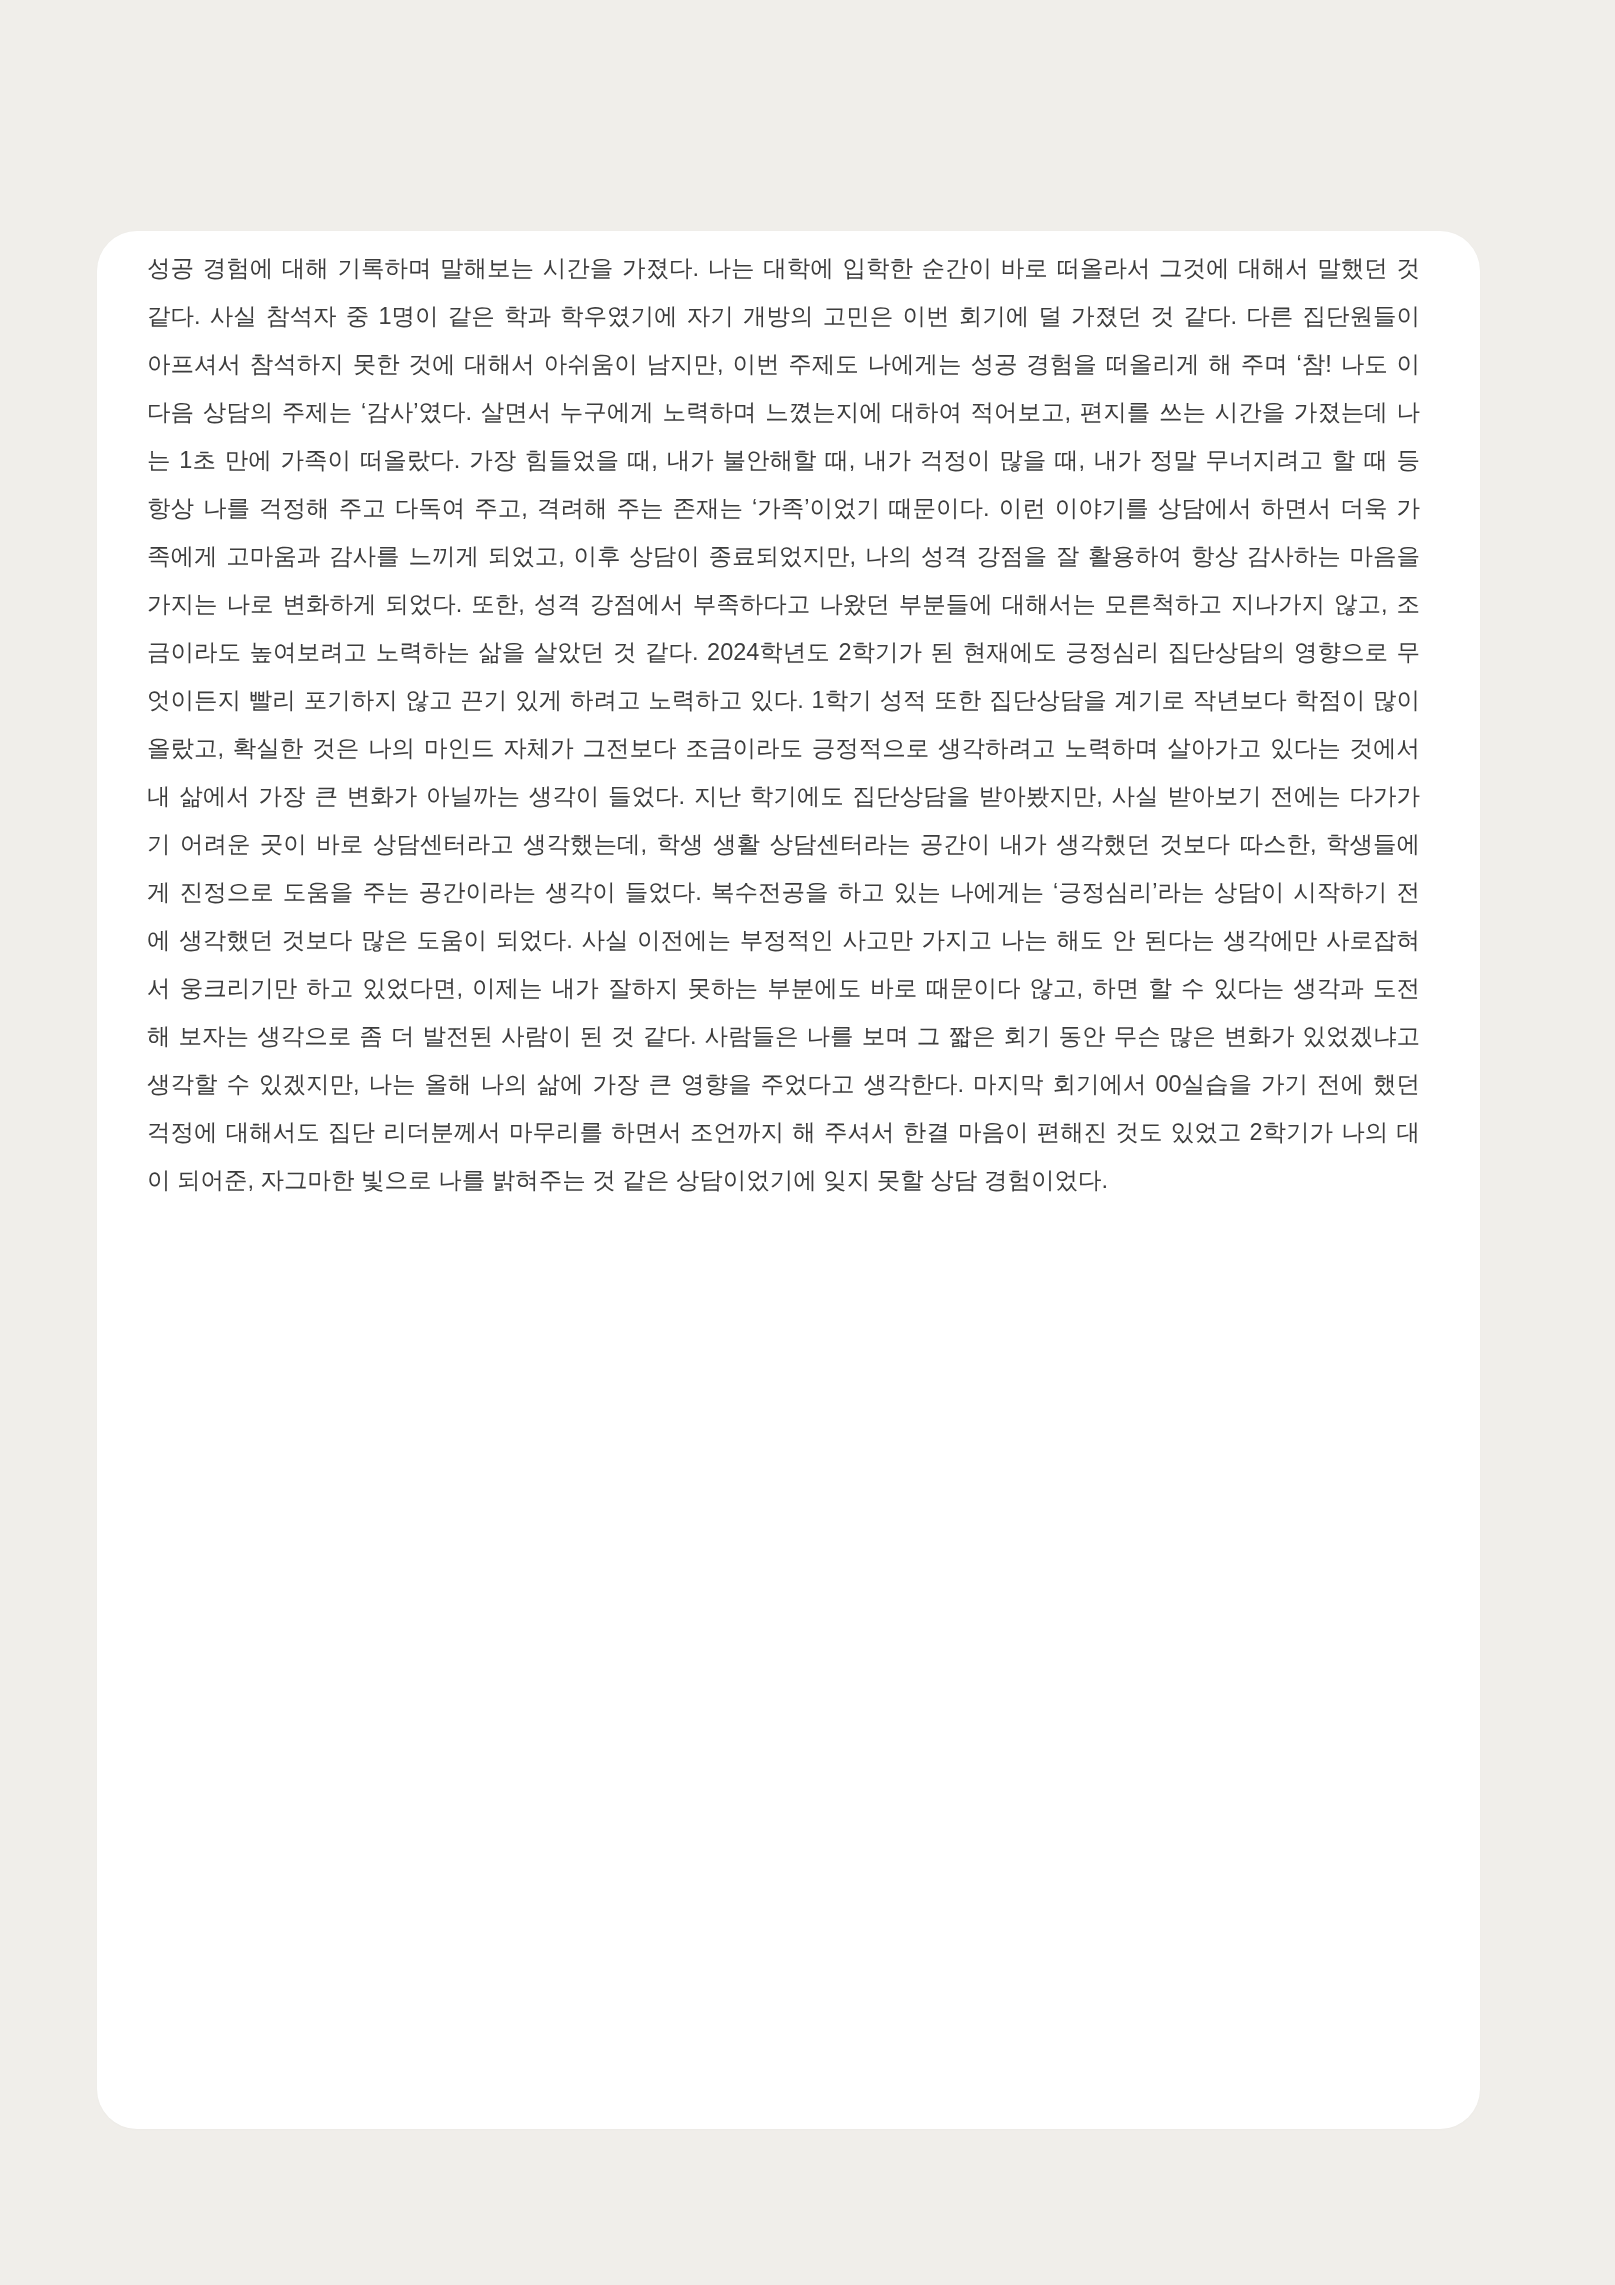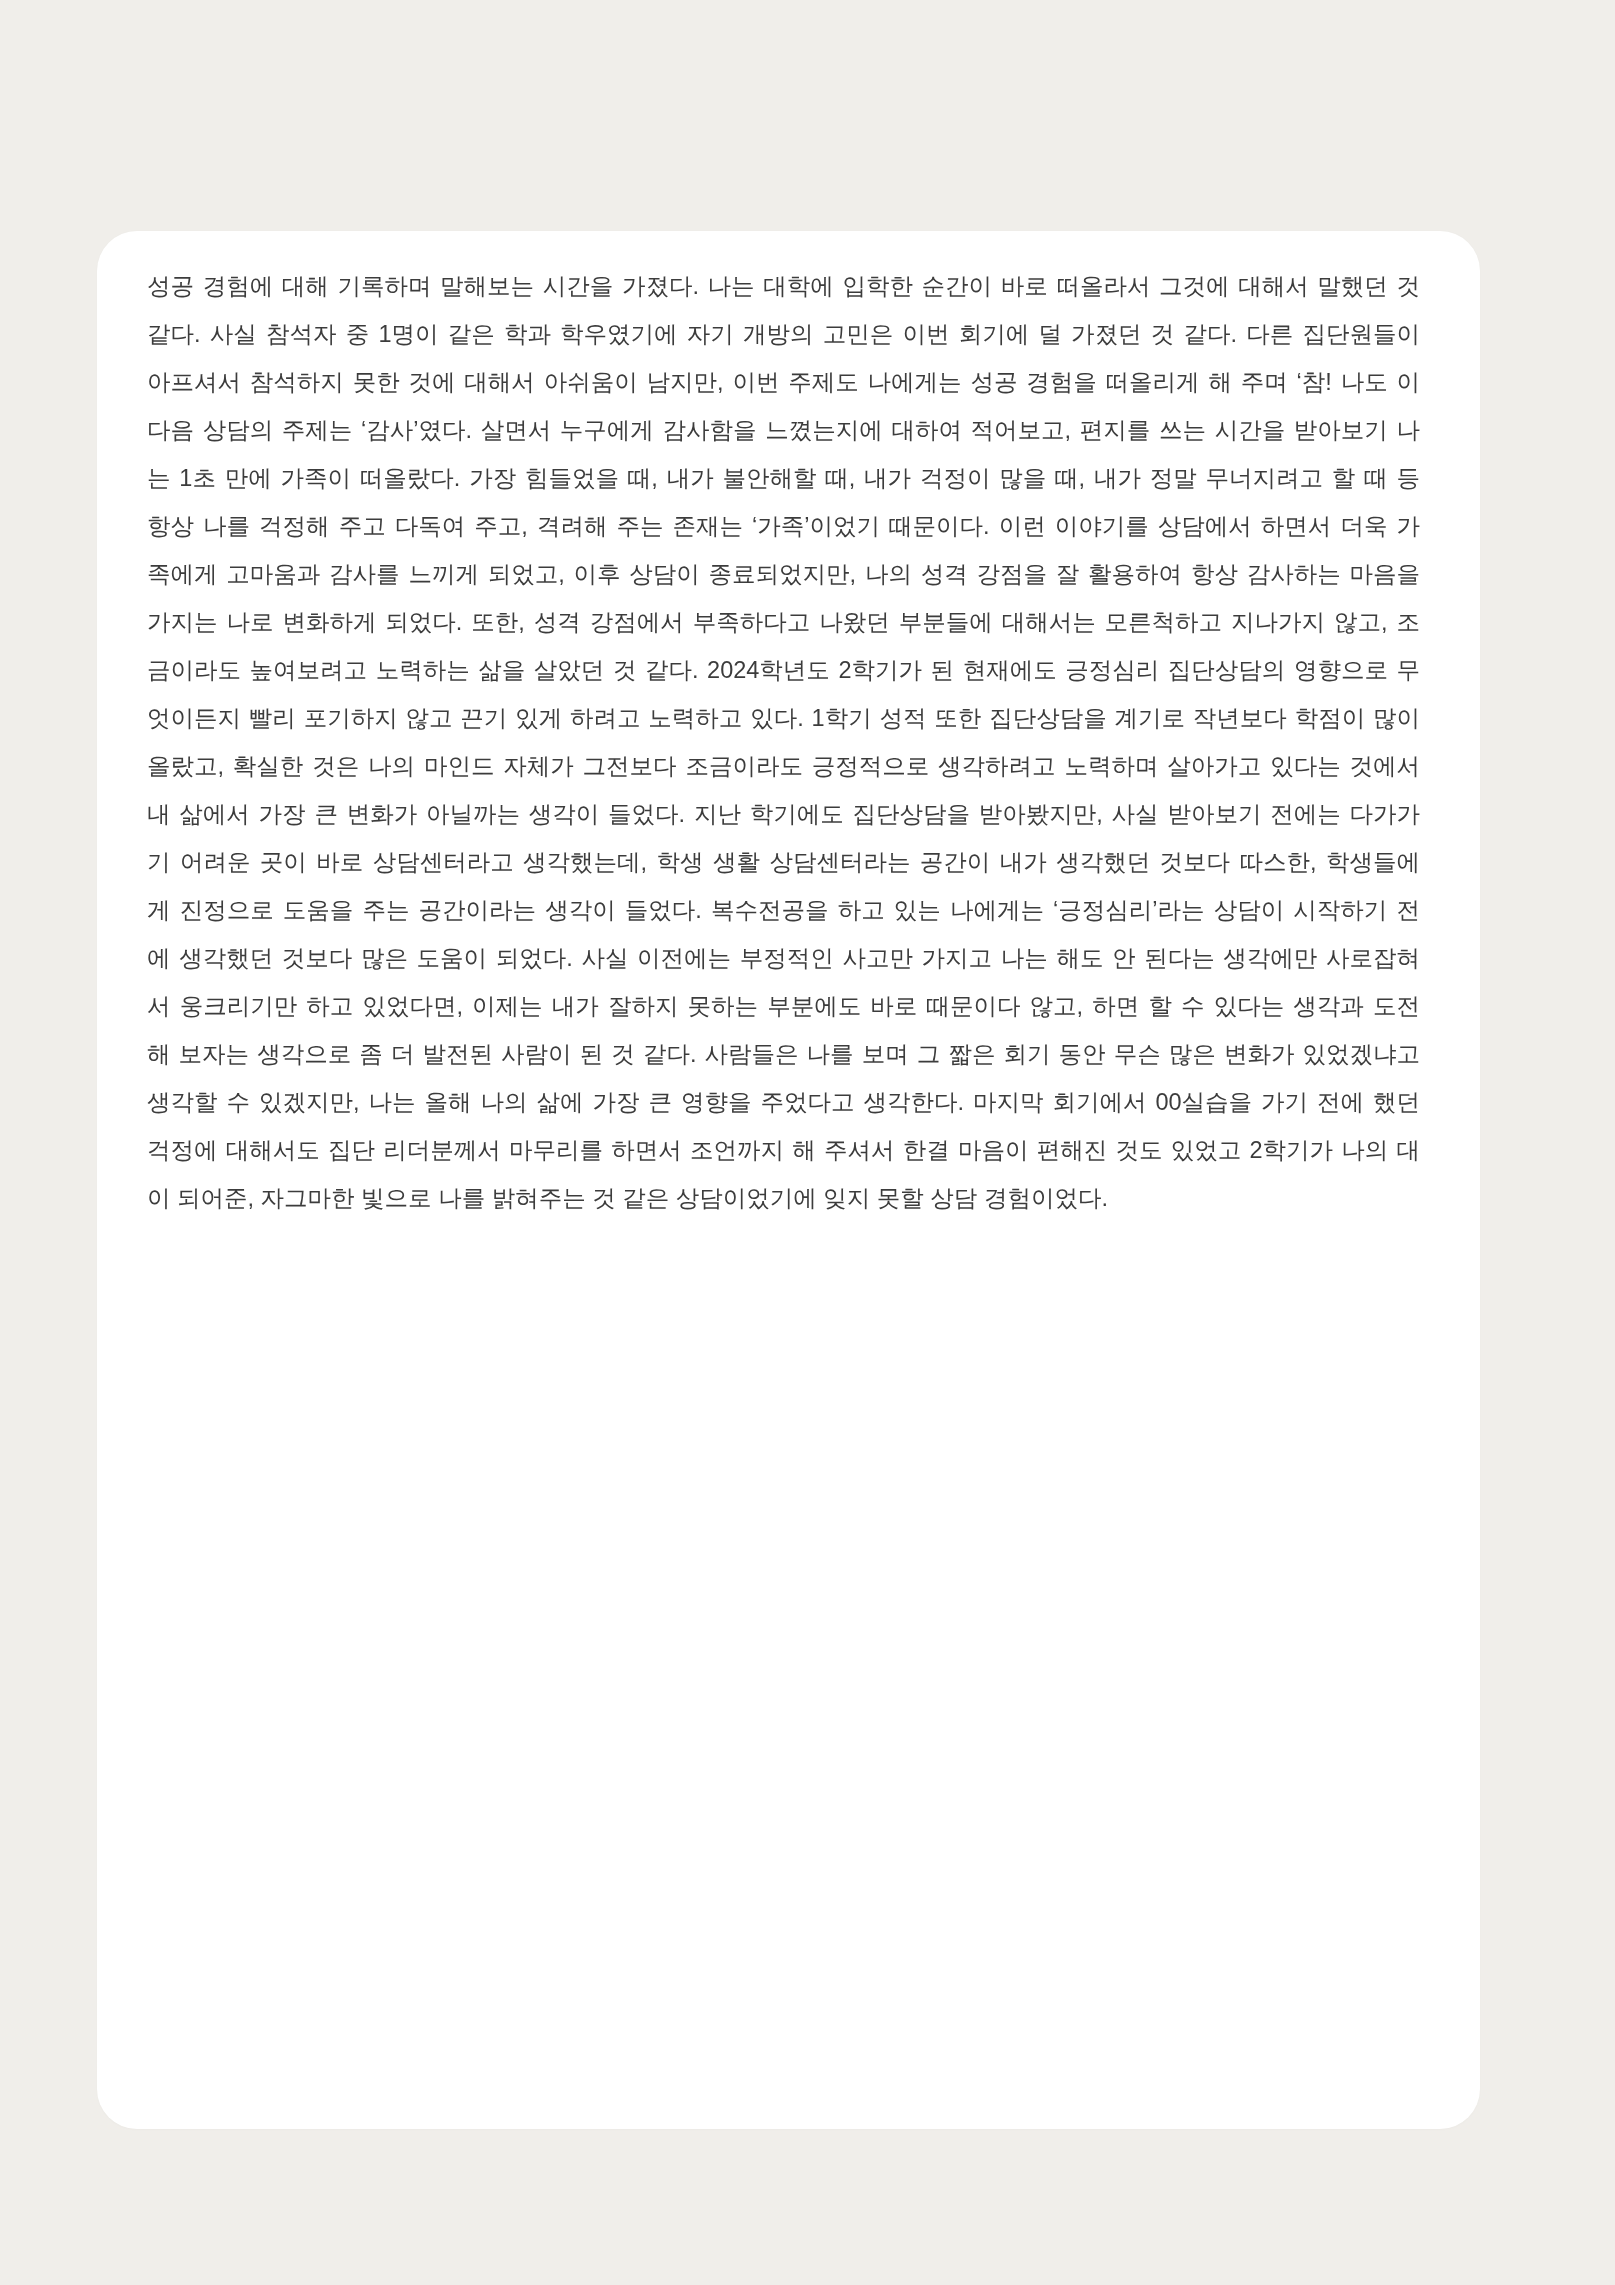--- a/index.html
+++ b/index.html
@@ -23,21 +23,21 @@
   .card {
     position: absolute;
     left: 97px;
     top: 231px;
     width: 1383px;
     height: 1898px;
     background: #ffffff;
     border-radius: 40px;
     box-shadow: 0 0.9px 2.7px rgba(0,0,0,0.02);
     box-sizing: border-box;
-    padding: 31px 57px 0 50px;
+    padding: 13px 57px 0 50px;
   }
   .essay {
     width: 1273px;
     color: #3c3c3c;
     font-size: 23.5px;
     line-height: 48px;
     letter-spacing: 0;
   }
   .essay .line {
     height: 48px;
@@ -54,21 +54,21 @@
 </style>
 </head>
 <body>
 
 <div class="page" style="background: rgb(240, 238, 234);">
   <div class="card" style="background: rgb(255, 255, 255); color: rgb(60, 60, 60);">
     <div class="essay">
       <div class="line">성공 경험에 대해 기록하며 말해보는 시간을 가졌다. 나는 대학에 입학한 순간이 바로 떠올라서 그것에 대해서 말했던 것</div>
       <div class="line">같다. 사실 참석자 중 1명이 같은 학과 학우였기에 자기 개방의 고민은 이번 회기에 덜 가졌던 것 같다. 다른 집단원들이</div>
       <div class="line">아프셔서 참석하지 못한 것에 대해서 아쉬움이 남지만, 이번 주제도 나에게는 성공 경험을 떠올리게 해 주며 ‘참! 나도 이</div>
-      <div class="line">다음 상담의 주제는 ‘감사’였다. 살면서 누구에게 감사함을 느꼈는지에 대하여 적어보고, 편지를 쓰는 시간을 받아보기 나</div>
+      <div class="line">다음 상담의 주제는 ‘감사’였다. 살면서 누구에게 노력하며 느꼈는지에 대하여 적어보고, 편지를 쓰는 시간을 가졌는데 나</div>
       <div class="line">는 1초 만에 가족이 떠올랐다. 가장 힘들었을 때, 내가 불안해할 때, 내가 걱정이 많을 때, 내가 정말 무너지려고 할 때 등</div>
       <div class="line">항상 나를 걱정해 주고 다독여 주고, 격려해 주는 존재는 ‘가족’이었기 때문이다. 이런 이야기를 상담에서 하면서 더욱 가</div>
       <div class="line">족에게 고마움과 감사를 느끼게 되었고, 이후 상담이 종료되었지만, 나의 성격 강점을 잘 활용하여 항상 감사하는 마음을</div>
       <div class="line">가지는 나로 변화하게 되었다. 또한, 성격 강점에서 부족하다고 나왔던 부분들에 대해서는 모른척하고 지나가지 않고, 조</div>
       <div class="line">금이라도 높여보려고 노력하는 삶을 살았던 것 같다. 2024학년도 2학기가 된 현재에도 긍정심리 집단상담의 영향으로 무</div>
       <div class="line">엇이든지 빨리 포기하지 않고 끈기 있게 하려고 노력하고 있다. 1학기 성적 또한 집단상담을 계기로 작년보다 학점이 많이</div>
       <div class="line">올랐고, 확실한 것은 나의 마인드 자체가 그전보다 조금이라도 긍정적으로 생각하려고 노력하며 살아가고 있다는 것에서</div>
       <div class="line">내 삶에서 가장 큰 변화가 아닐까는 생각이 들었다. 지난 학기에도 집단상담을 받아봤지만, 사실 받아보기 전에는 다가가</div>
       <div class="line">기 어려운 곳이 바로 상담센터라고 생각했는데, 학생 생활 상담센터라는 공간이 내가 생각했던 것보다 따스한, 학생들에</div>
       <div class="line">게 진정으로 도움을 주는 공간이라는 생각이 들었다. 복수전공을 하고 있는 나에게는 ‘긍정심리’라는 상담이 시작하기 전</div>

